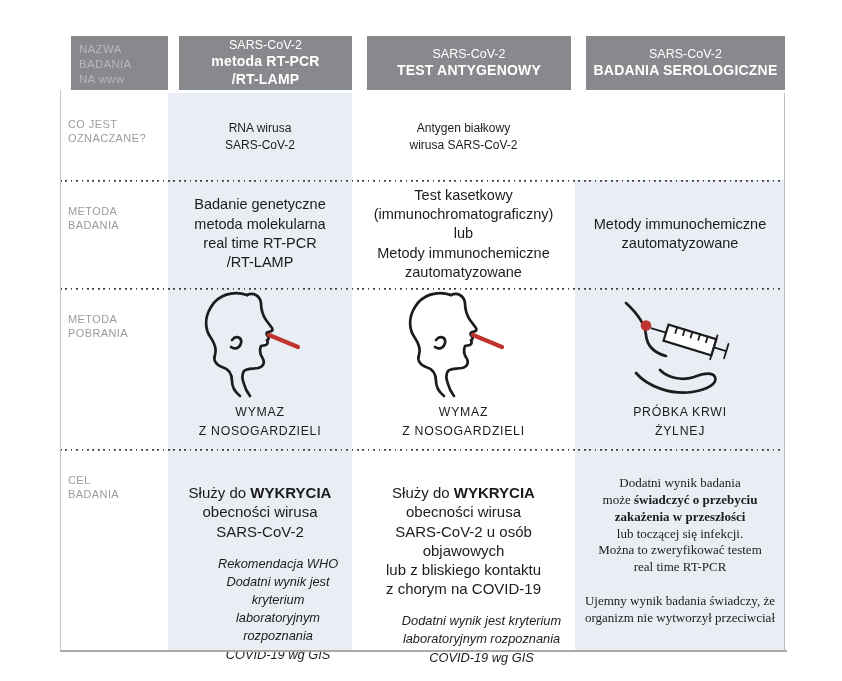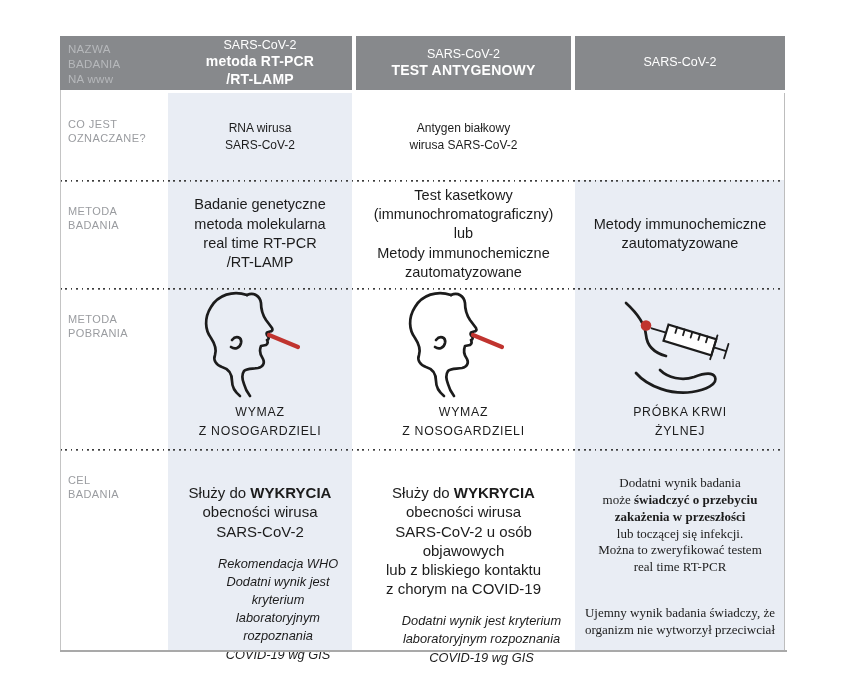--- a/index.html
+++ b/index.html
@@ -17,21 +17,21 @@
 
   .tbl{
     position:absolute;left:60px;top:36px;width:725px;height:615px;
     display:grid;
     grid-template-columns:108px 184px 4px 215px 4px 210px;
     grid-template-rows:54px 3px 87px 108px 161px 202px;
   }
 
   
   .c-label{grid-column:1;} .c-1{grid-column:2;} .c-2{grid-column:4;} .c-3{grid-column:6;}
-  .r-head{grid-row:1;} .r-1{grid-row:3;} .r-2{grid-row:4;} .r-3{grid-row:5;} .r-4{grid-row:6;}
+  .r-head{grid-row:1;margin-left:11px;} .r-1{grid-row:3;} .r-2{grid-row:4;} .r-3{grid-row:5;} .r-4{grid-row:6;}
 
   .bg-gray{background:var(--header-bg);}
   .bg-blue{background:var(--col-bg);}
 
   
   .corner{
     color:var(--corner-gray);font-size:11.5px;line-height:1.32;
     padding:6px 4px 0 8px;white-space:pre-line;letter-spacing:.3px;
   }
   .head{
@@ -63,21 +63,21 @@
   .illus svg{display:block;margin-bottom:2px;}
   .caption{
     font-size:12.3px;letter-spacing:.7px;line-height:1.5;white-space:pre-line;
     text-align:center;color:var(--ink);
   }
 
   
   .purpose{padding:15px 6px 0 6px;font-size:15px;line-height:1.28;white-space:pre-line;}
   .purpose .note{display:block;margin-top:14px;font-style:italic;font-size:12.8px;line-height:1.42;margin-left:36px;}
   .purpose3{padding:9px 5px 0 5px;font-size:13px;line-height:1.3;white-space:pre-line;font-family:Liberation Serif, serif;}
-  .purpose3 .p2{display:block;margin-top:29px;}
+  .purpose3 .p2{display:block;margin-top:17px;}
   b{font-weight:700;text-align:center;}
 
   
   .dotline{
     position:absolute;left:0;width:725px;height:2px;pointer-events:none;
     background-image:repeating-linear-gradient(to right,#3c3c3c 0 1.7px,transparent 1.7px 5.4px);
     background-size:100% 1.7px;background-repeat:no-repeat;
   }
   .dot-1{top:144px;} .dot-2{top:252px;} .dot-3{top:413px;}
   .edge{position:absolute;pointer-events:none;background:#b3b3b3;}
@@ -103,20 +103,21 @@
       <span class="l1">SARS-CoV-2</span>
       <span class="l2">metoda RT-PCR
 /RT-LAMP</span>
     </div>
     <div class="c-2 r-head bg-gray head">
       <span class="l1">SARS-CoV-2</span>
       <span class="l2">TEST ANTYGENOWY</span>
     </div>
     <div class="c-3 r-head bg-gray head">
       <span class="l1">SARS-CoV-2</span>
+      <span class="l2">BADANIA SEROLOGICZNE</span>
     </div>
 
     <div class="c-label r-1 rowlabel">CO JEST
 OZNACZANE?</div>
     <div class="c-1 r-1 bg-blue cell val">RNA wirusa
 SARS-CoV-2</div>
     <div class="c-2 r-1 cell val">Antygen białkowy
 wirusa SARS-CoV-2</div>
 
     <div class="c-label r-2 rowlabel">METODA

